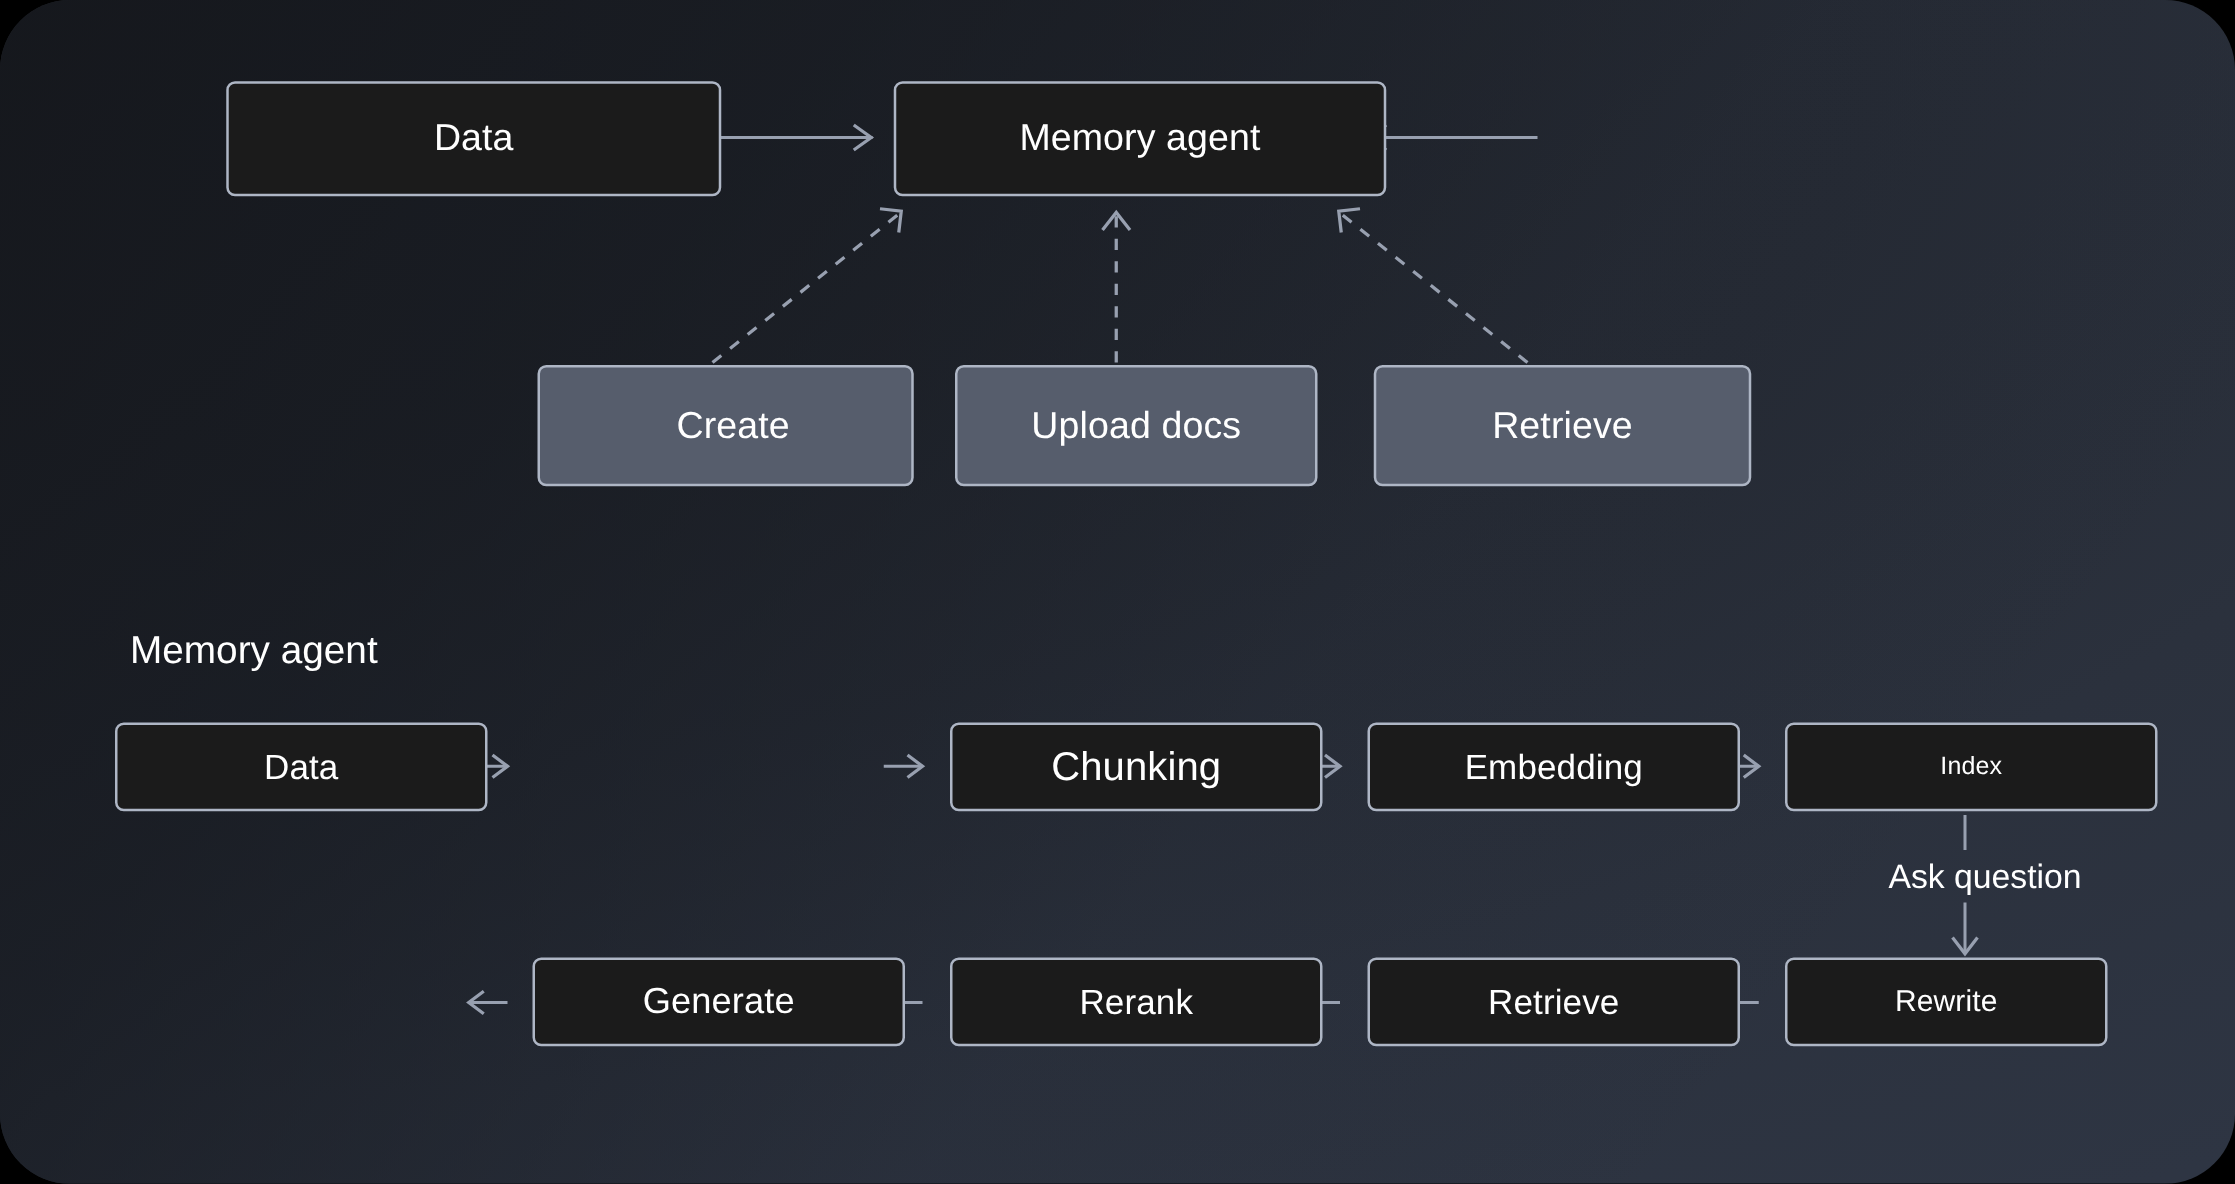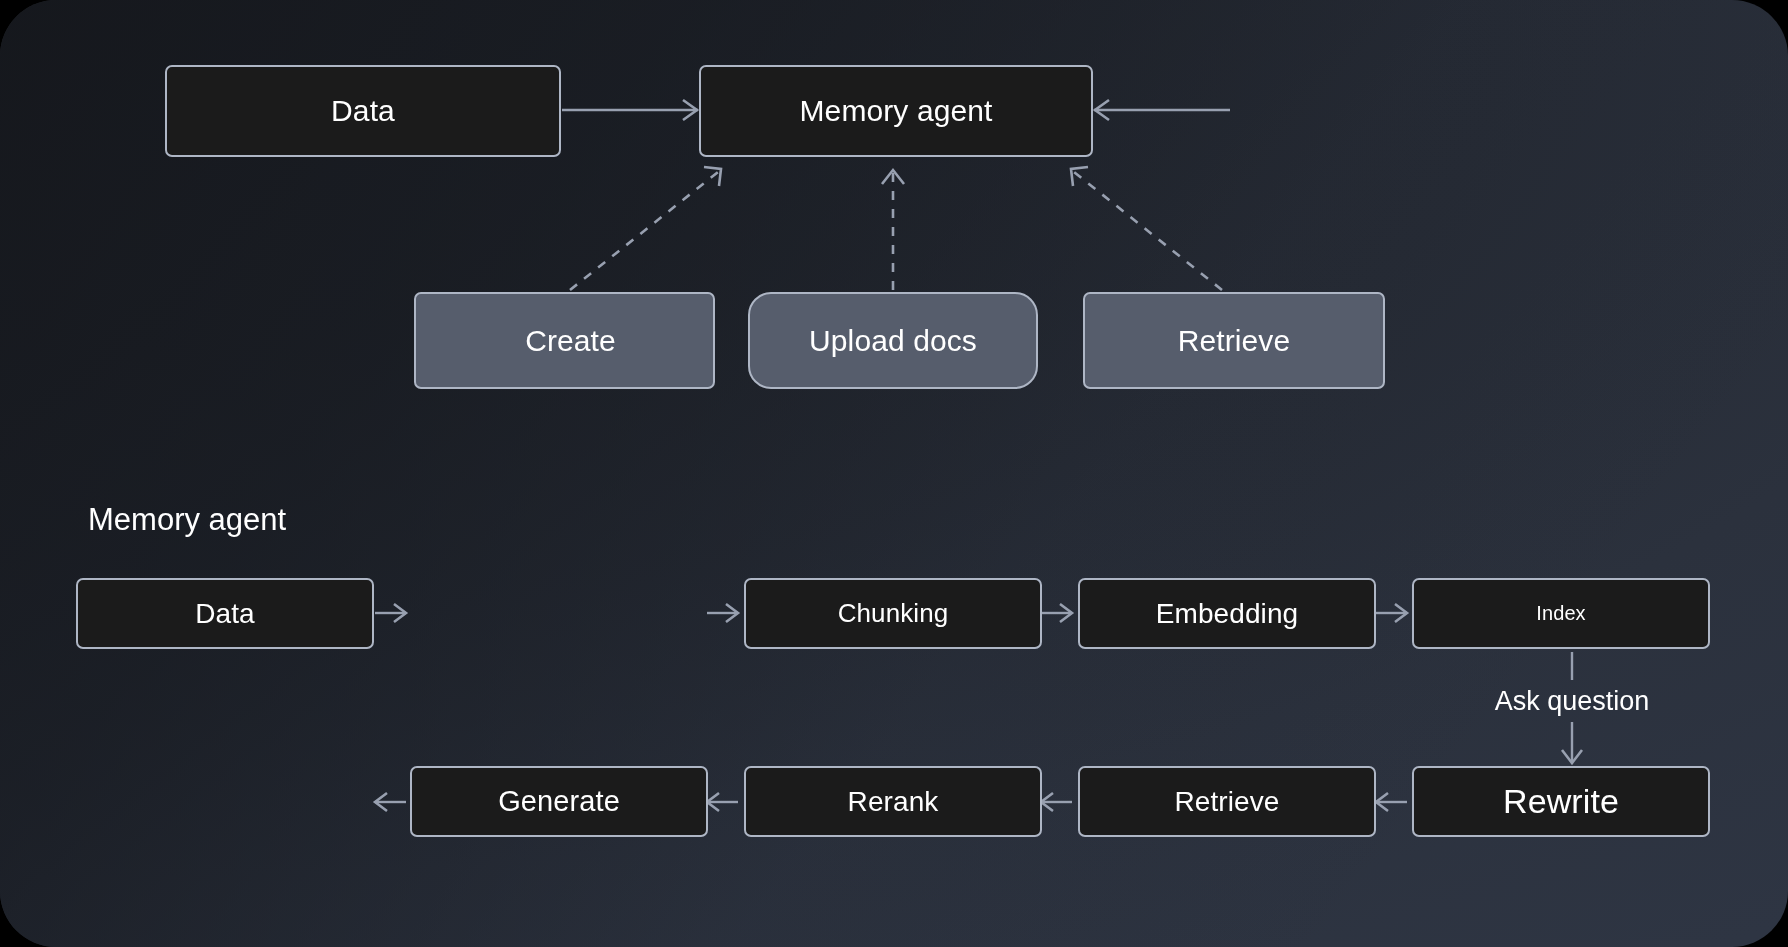--- a/index.html
+++ b/index.html
@@ -15,21 +15,21 @@
       radial-gradient(150% 120% at 6% 4%, #20242b 0%, #22262e 28%, #262b35 52%, #2b313d 74%, #2e3543 100%);
   }
   
   #canvas::after{
     content:"";position:absolute;inset:0;pointer-events:none;
     background:linear-gradient(128deg, rgba(20,22,27,.88) 0%, rgba(22,25,31,.72) 26%, rgba(30,35,45,.18) 58%, rgba(45,52,66,0) 82%);
   }
 
   .layer{position:absolute;inset:0;}
   #svg-layer{z-index:2;}
-  #box-layer{z-index:3;}
+  #box-layer{z-index:3;margin-left:16px;}
 
   .node{
     position:absolute;
     box-sizing:border-box;
     border:2px solid #aeb6c5;
     border-radius:7px;
     background:#1b1b1b;
     color:#ffffff;
     display:flex;align-items:center;justify-content:center;
     font-size:30px;
@@ -138,52 +138,52 @@
 
     <div class="node" style="left:699px;top:65px;width:394px;height:92px;">
       <span>Memory agent</span>
     </div>
 
 
     <div class="node light" style="left:414px;top:292px;width:301px;height:97px;padding-left:12px;">
       <span>Create</span>
     </div>
 
-    <div class="node light" style="left:748px;top:292px;width:290px;height:97px;border-radius:23px;">
+    <div class="node light" style="left:748px;top:292px;width:290px;height:97px;">
       <span>Upload docs</span>
     </div>
 
     <div class="node light" style="left:1083px;top:292px;width:302px;height:97px;">
       <span>Retrieve</span>
     </div>
 
     <div class="plain-label" id="section-title" style="left:88px;top:502px;">Memory agent</div>
 
     <div class="node" style="left:76px;top:578px;width:298px;height:71px;font-size:28px;">
       <span>Data</span>
     </div>
-    <div class="node" style="left:744px;top:578px;width:298px;height:71px;font-size:26px;">
+    <div class="node" style="left:744px;top:578px;width:298px;height:71px;font-size:32px;">
       <span>Chunking</span>
     </div>
     <div class="node" style="left:1078px;top:578px;width:298px;height:71px;font-size:28px;">
       <span>Embedding</span>
     </div>
     <div class="node" style="left:1412px;top:578px;width:298px;height:71px;font-size:20px;">
       <span>Index</span>
     </div>
 
     <div class="plain-label" id="ask-question-label" style="left:1572px;top:686px;transform:translateX(-50%);">Ask question</div>
 
     <div class="node" style="left:410px;top:766px;width:298px;height:71px;font-size:29px;">
       <span>Generate</span>
     </div>
     <div class="node" style="left:744px;top:766px;width:298px;height:71px;font-size:28px;text-align:center;">
       <span>Rerank</span>
     </div>
     <div class="node" style="left:1078px;top:766px;width:298px;height:71px;font-size:28px;">
       <span>Retrieve</span>
     </div>
-    <div class="node" style="left:1412px;top:766px;width:298px;height:71px;font-size:34px;">
+    <div class="node" style="left:1412px;top:766px;width:258px;height:71px;font-size:24px;">
       <span>Rewrite</span>
     </div>
 
   </div>
 </div>
 
 </body></html>

